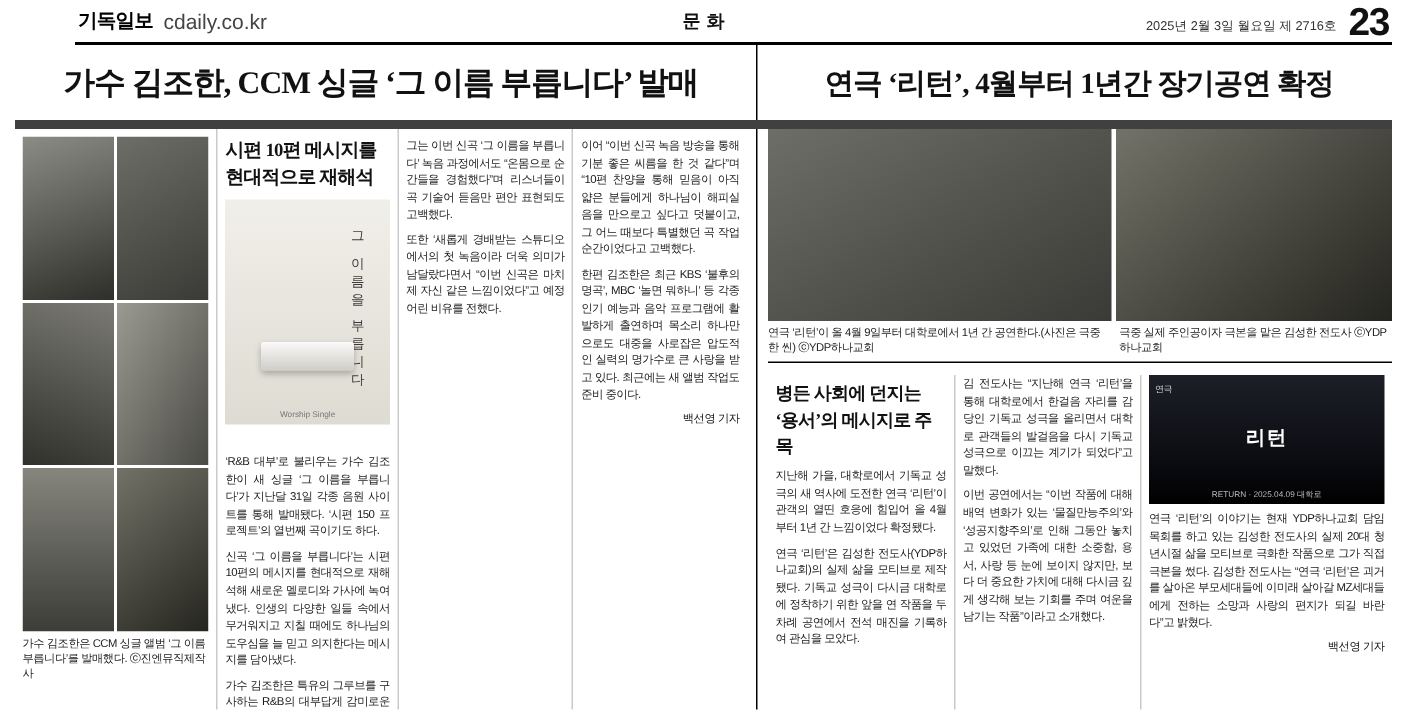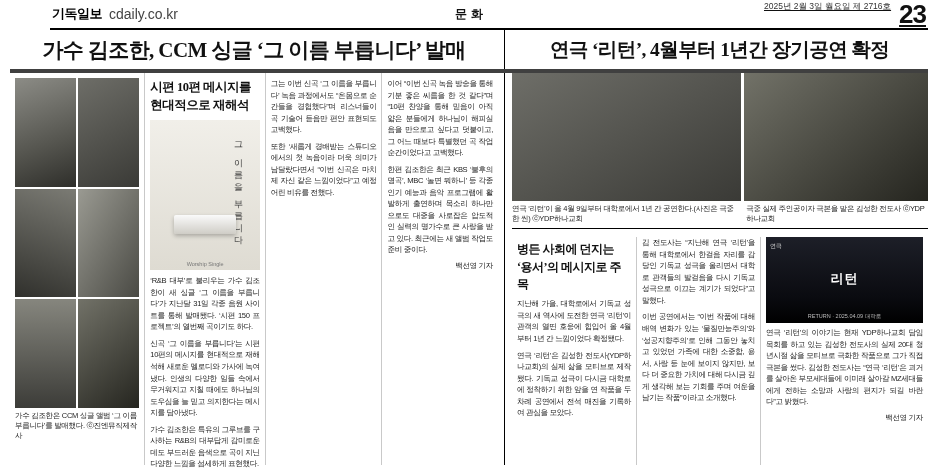--- a/index.html
+++ b/index.html
@@ -40,39 +40,39 @@
   }
   .mh-section {
     flex: 1;
     text-align: center;
     font-size: 12px;
     font-weight: bold;
     letter-spacing: 4px;
   }
   .mh-right {
     display: flex;
+    align-items: flex-end;
     gap: 8px;
-    text-decoration: underline;
   }
   .mh-date {
     font-size: 8.5px;
     color: #333;
     padding-bottom: 3px;
   }
   .mh-page {
     font-size: 26px;
     font-weight: bold;
     line-height: 1;
     letter-spacing: -1px;
   }
   
   .headbar {
     display: flex;
-    border-bottom: 4px solid #404040;
-    height: 43px;
+    border-bottom: 6px solid #404040;
+    height: 56px;
   }
   .head-left {
     width: 494px;
     display: flex;
     align-items: center;
     justify-content: center;
     padding-right: 6px;
   }
   .head-right {
     flex: 1;
@@ -279,21 +279,21 @@
       </div>
 
       <div class="col col-divider" style="width:122px;">
         <div class="subhead">시편 10편 메시지를
 현대적으로 재해석</div>
         <div class="stone-photo" style="height:150px;">
           <div class="vt">그 이름을 부릅니다</div>
           <div class="stone"></div>
           <div class="sfoot">Worship Single</div>
         </div>
-        <p class="para" style="margin-top:5px;">‘R&amp;B 대부’로 불리우는 가수 김조한이 새 싱글 ‘그 이름을 부릅니다’가 지난달 31일 각종 음원 사이트를 통해 발매됐다. ‘시편 150 프로젝트’의 열번째 곡이기도 하다.</p>
+        <p class="para" style="margin-top:19px;">‘R&amp;B 대부’로 불리우는 가수 김조한이 새 싱글 ‘그 이름을 부릅니다’가 지난달 31일 각종 음원 사이트를 통해 발매됐다. ‘시편 150 프로젝트’의 열번째 곡이기도 하다.</p>
         <p class="para">신곡 ‘그 이름을 부릅니다’는 시편 10편의 메시지를 현대적으로 재해석해 새로운 멜로디와 가사에 녹여냈다. 인생의 다양한 일들 속에서 무거워지고 지칠 때에도 하나님의 도우심을 늘 믿고 의지한다는 메시지를 담아냈다.</p>
         <p class="para">가수 김조한은 특유의 그루브를 구사하는 R&amp;B의 대부답게 감미로운데도 부드러운 음색으로 곡이 지닌 다양한 느낌을 섬세하게 표현했다.</p>
       </div>
 
       <div class="col col-divider" style="width:118px;">
         <p class="para">그는 이번 신곡 ‘그 이름을 부릅니다’ 녹음 과정에서도 “온몸으로 순간들을 경험했다”며 리스너들이 곡 기술어 듣음만 편안 표현되도 고백했다.</p>
         <p class="para">또한 ‘새롭게 경배받는 스튜디오에서의 첫 녹음이라 더욱 의미가 남달랐다면서 “이번 신곡은 마치 제 자신 같은 느낌이었다”고 예정 어린 비유를 전했다.</p>
       </div>
 
       <div class="col col-divider" style="width:118px;">

